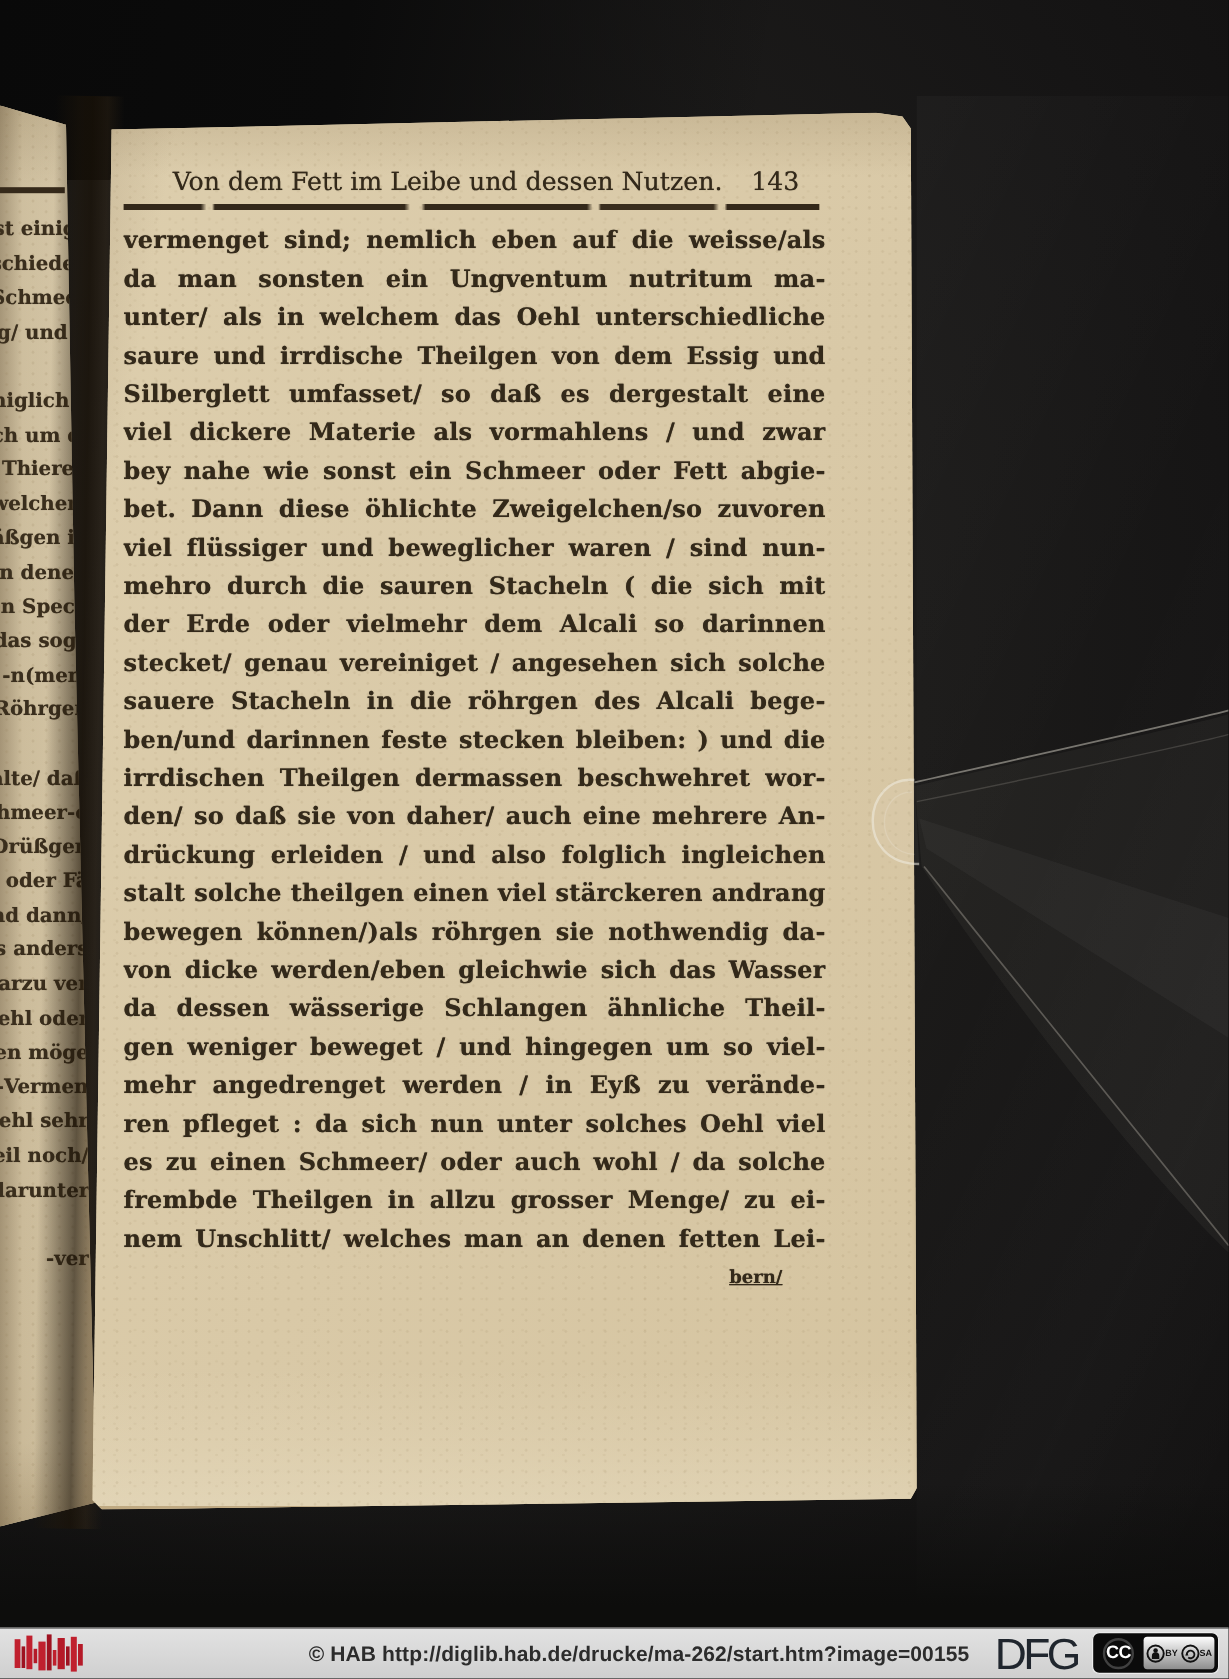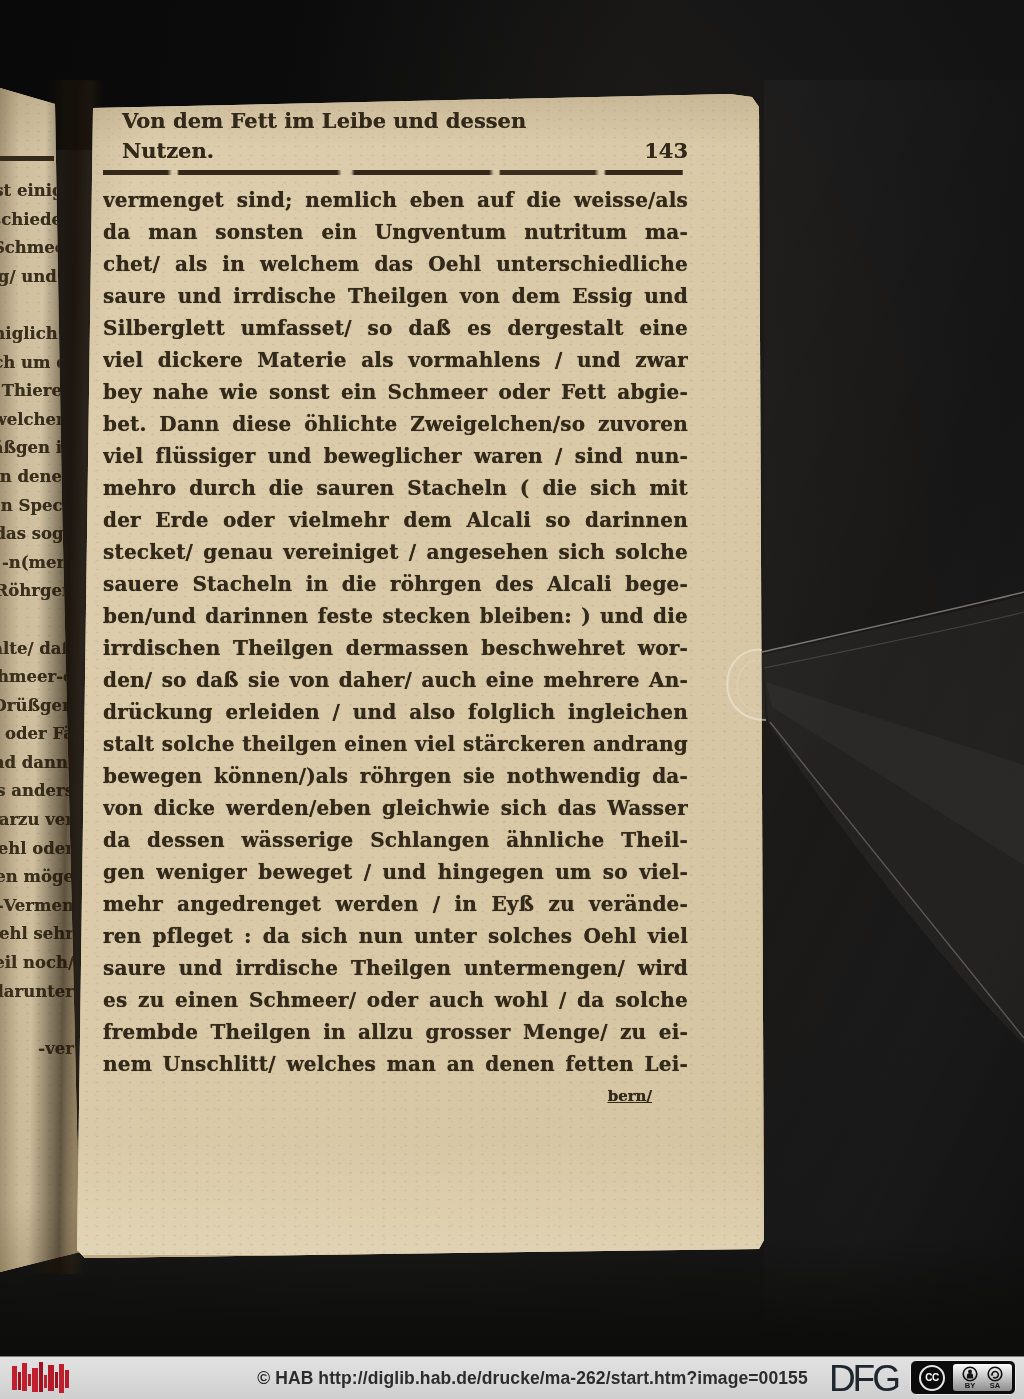--- a/index.html
+++ b/index.html
@@ -63,21 +63,21 @@
       linear-gradient(to bottom, rgba(118,96,62,0.20) 0%, rgba(0,0,0,0) 5%),
       linear-gradient(to top, rgba(236,226,200,0.45) 0%, rgba(0,0,0,0) 10%),
       linear-gradient(to left, rgba(150,120,72,0.30) 0px, rgba(0,0,0,0) 10px),
       linear-gradient(to bottom right,#ddcead 0%,#d9c9a7 55%,#d5c4a0 100%);
     background-size:11px 9px,17px 13px,100% 100%,100% 100%,100% 100%,100% 100%,100% 100%;
     box-shadow:inset 0 3px 0 rgba(150,118,66,0.45), inset -3px 0 0 rgba(150,118,66,0.5), inset 0 -3px 0 rgba(150,118,66,0.45);
   }
   .page-content{position:absolute;left:33px;top:0;width:585px;padding-top:48px;color:#33291a;}
   .page-header{
     display:flex;justify-content:center;align-items:flex-end;gap:24px;
-    font-size:21px;font-weight:700;height:30px;line-height:30px;
+    font-size:21px;font-weight:400;height:30px;line-height:30px;
     text-shadow:0 0 0.6px rgba(51,41,26,0.8);
     margin-left:19px;
   }
   .header-rule{
     margin-top:4px;height:5px;width:100%;
     background:linear-gradient(to right,
       #33281a 0%,#33281a 11%, rgba(0,0,0,0) 11.8%, rgba(0,0,0,0) 12.6%,
       #33281a 13%,#33281a 40%, rgba(0,0,0,0) 40.8%, rgba(0,0,0,0) 42.4%,
       #33281a 43%,#33281a 66%, rgba(0,0,0,0) 66.8%, rgba(0,0,0,0) 67.6%,
       #3a2e1e 68%,#3a2e1e 84%, rgba(0,0,0,0) 84.8%, rgba(0,0,0,0) 85.6%,
@@ -114,30 +114,30 @@
     font-size:37px;font-weight:400;color:#20262e;letter-spacing:-3px;
     transform:scaleY(0.98);
   }
   .cc-badge{
     position:absolute;right:8px;top:3px;width:106px;height:35px;
     background:#0b0b0b;border:1px solid #ececec;border-radius:6px;
     display:flex;align-items:center;box-sizing:border-box;
   }
   .cc-left{width:42px;display:flex;justify-content:center;align-items:center;}
   .cc-circle{
-    width:22px;height:22px;border:2px solid #e5e5e5;border-radius:50%;
-    color:#fff;font-size:10px;font-weight:700;letter-spacing:-0.5px;
+    width:22px;height:22px;border:2px solid #404040;border-radius:50%;
+    color:#fff;font-size:15px;font-weight:700;letter-spacing:-0.5px;
     display:flex;align-items:center;justify-content:center;
   }
   .cc-right{
     flex:1;height:27px;margin-right:3px;border-radius:3px;
     background:linear-gradient(#fdfdfd,#8d8d8d);
     display:flex;justify-content:space-evenly;align-items:center;
   }
-  .cc-ic{display:flex;flex-direction:column;align-items:center;line-height:1;}
+  .cc-ic{display:flex;align-items:center;line-height:1;}
   .cc-ic span{font-size:7.5px;font-weight:700;color:#111;margin-top:0.5px;}
 </style>
 </head>
 <body>
 
 <div class="stage">
 
   <div class="bg-top-fold"></div>
   <div class="bg-right-sheen"></div>
   <div class="bg-bottom"></div>
@@ -186,21 +186,21 @@
   <div class="main-page">
     <div class="page-content">
       <div class="page-header">
         <span>Von dem Fett im Leibe und dessen Nutzen.</span>
         <span>143</span>
       </div>
       <div class="header-rule"></div>
       <div class="page-body">
           <div class="body-line">vermenget sind; nemlich eben auf die weisse/als</div>
           <div class="body-line">da man sonsten ein Ungventum nutritum ma-</div>
-          <div class="body-line">chet/ als in welchem das Oehl unterschiedliche</div>
+          <div class="body-line">unter/ als in welchem das Oehl unterschiedliche</div>
           <div class="body-line">saure und irrdische Theilgen von dem Essig und</div>
           <div class="body-line">Silberglett umfasset/ so daß es dergestalt eine</div>
           <div class="body-line">viel dickere Materie als vormahlens / und zwar</div>
           <div class="body-line">bey nahe wie sonst ein Schmeer oder Fett abgie-</div>
           <div class="body-line">bet. Dann diese öhlichte Zweigelchen/so zuvoren</div>
           <div class="body-line">viel flüssiger und beweglicher waren / sind nun-</div>
           <div class="body-line">mehro durch die sauren Stacheln ( die sich mit</div>
           <div class="body-line">der Erde oder vielmehr dem Alcali so darinnen</div>
           <div class="body-line">stecket/ genau vereiniget / angesehen sich solche</div>
           <div class="body-line">sauere Stacheln in die röhrgen des Alcali bege-</div>
@@ -208,21 +208,20 @@
           <div class="body-line">irrdischen Theilgen dermassen beschwehret wor-</div>
           <div class="body-line">den/ so daß sie von daher/ auch eine mehrere An-</div>
           <div class="body-line">drückung erleiden / und also folglich ingleichen</div>
           <div class="body-line">stalt solche theilgen einen viel stärckeren andrang</div>
           <div class="body-line">bewegen können/)als röhrgen sie nothwendig da-</div>
           <div class="body-line">von dicke werden/eben gleichwie sich das Wasser</div>
           <div class="body-line">da dessen wässerige Schlangen ähnliche Theil-</div>
           <div class="body-line">gen weniger beweget / und hingegen um so viel-</div>
           <div class="body-line">mehr angedrenget werden / in Eyß zu verände-</div>
           <div class="body-line">ren pfleget :  da sich nun unter solches Oehl viel</div>
-          <div class="body-line">saure und irrdische Theilgen untermengen/ wird</div>
           <div class="body-line">es zu einen Schmeer/ oder auch wohl / da solche</div>
           <div class="body-line">frembde Theilgen in allzu grosser Menge/ zu ei-</div>
           <div class="body-line">nem Unschlitt/ welches man an denen fetten Lei-</div>
         </div>
       <div class="catchword">bern/</div>
     </div>
   </div>
 
   <svg class="holder-svg" width="1024" height="1399" viewBox="0 0 1024 1399">
     <path d="M762 655 C 900 623, 1000 603, 1024 595 L 1024 1044 C 955 978, 832 822, 768 722 Z" fill="rgba(222,216,204,0.05)"></path>

